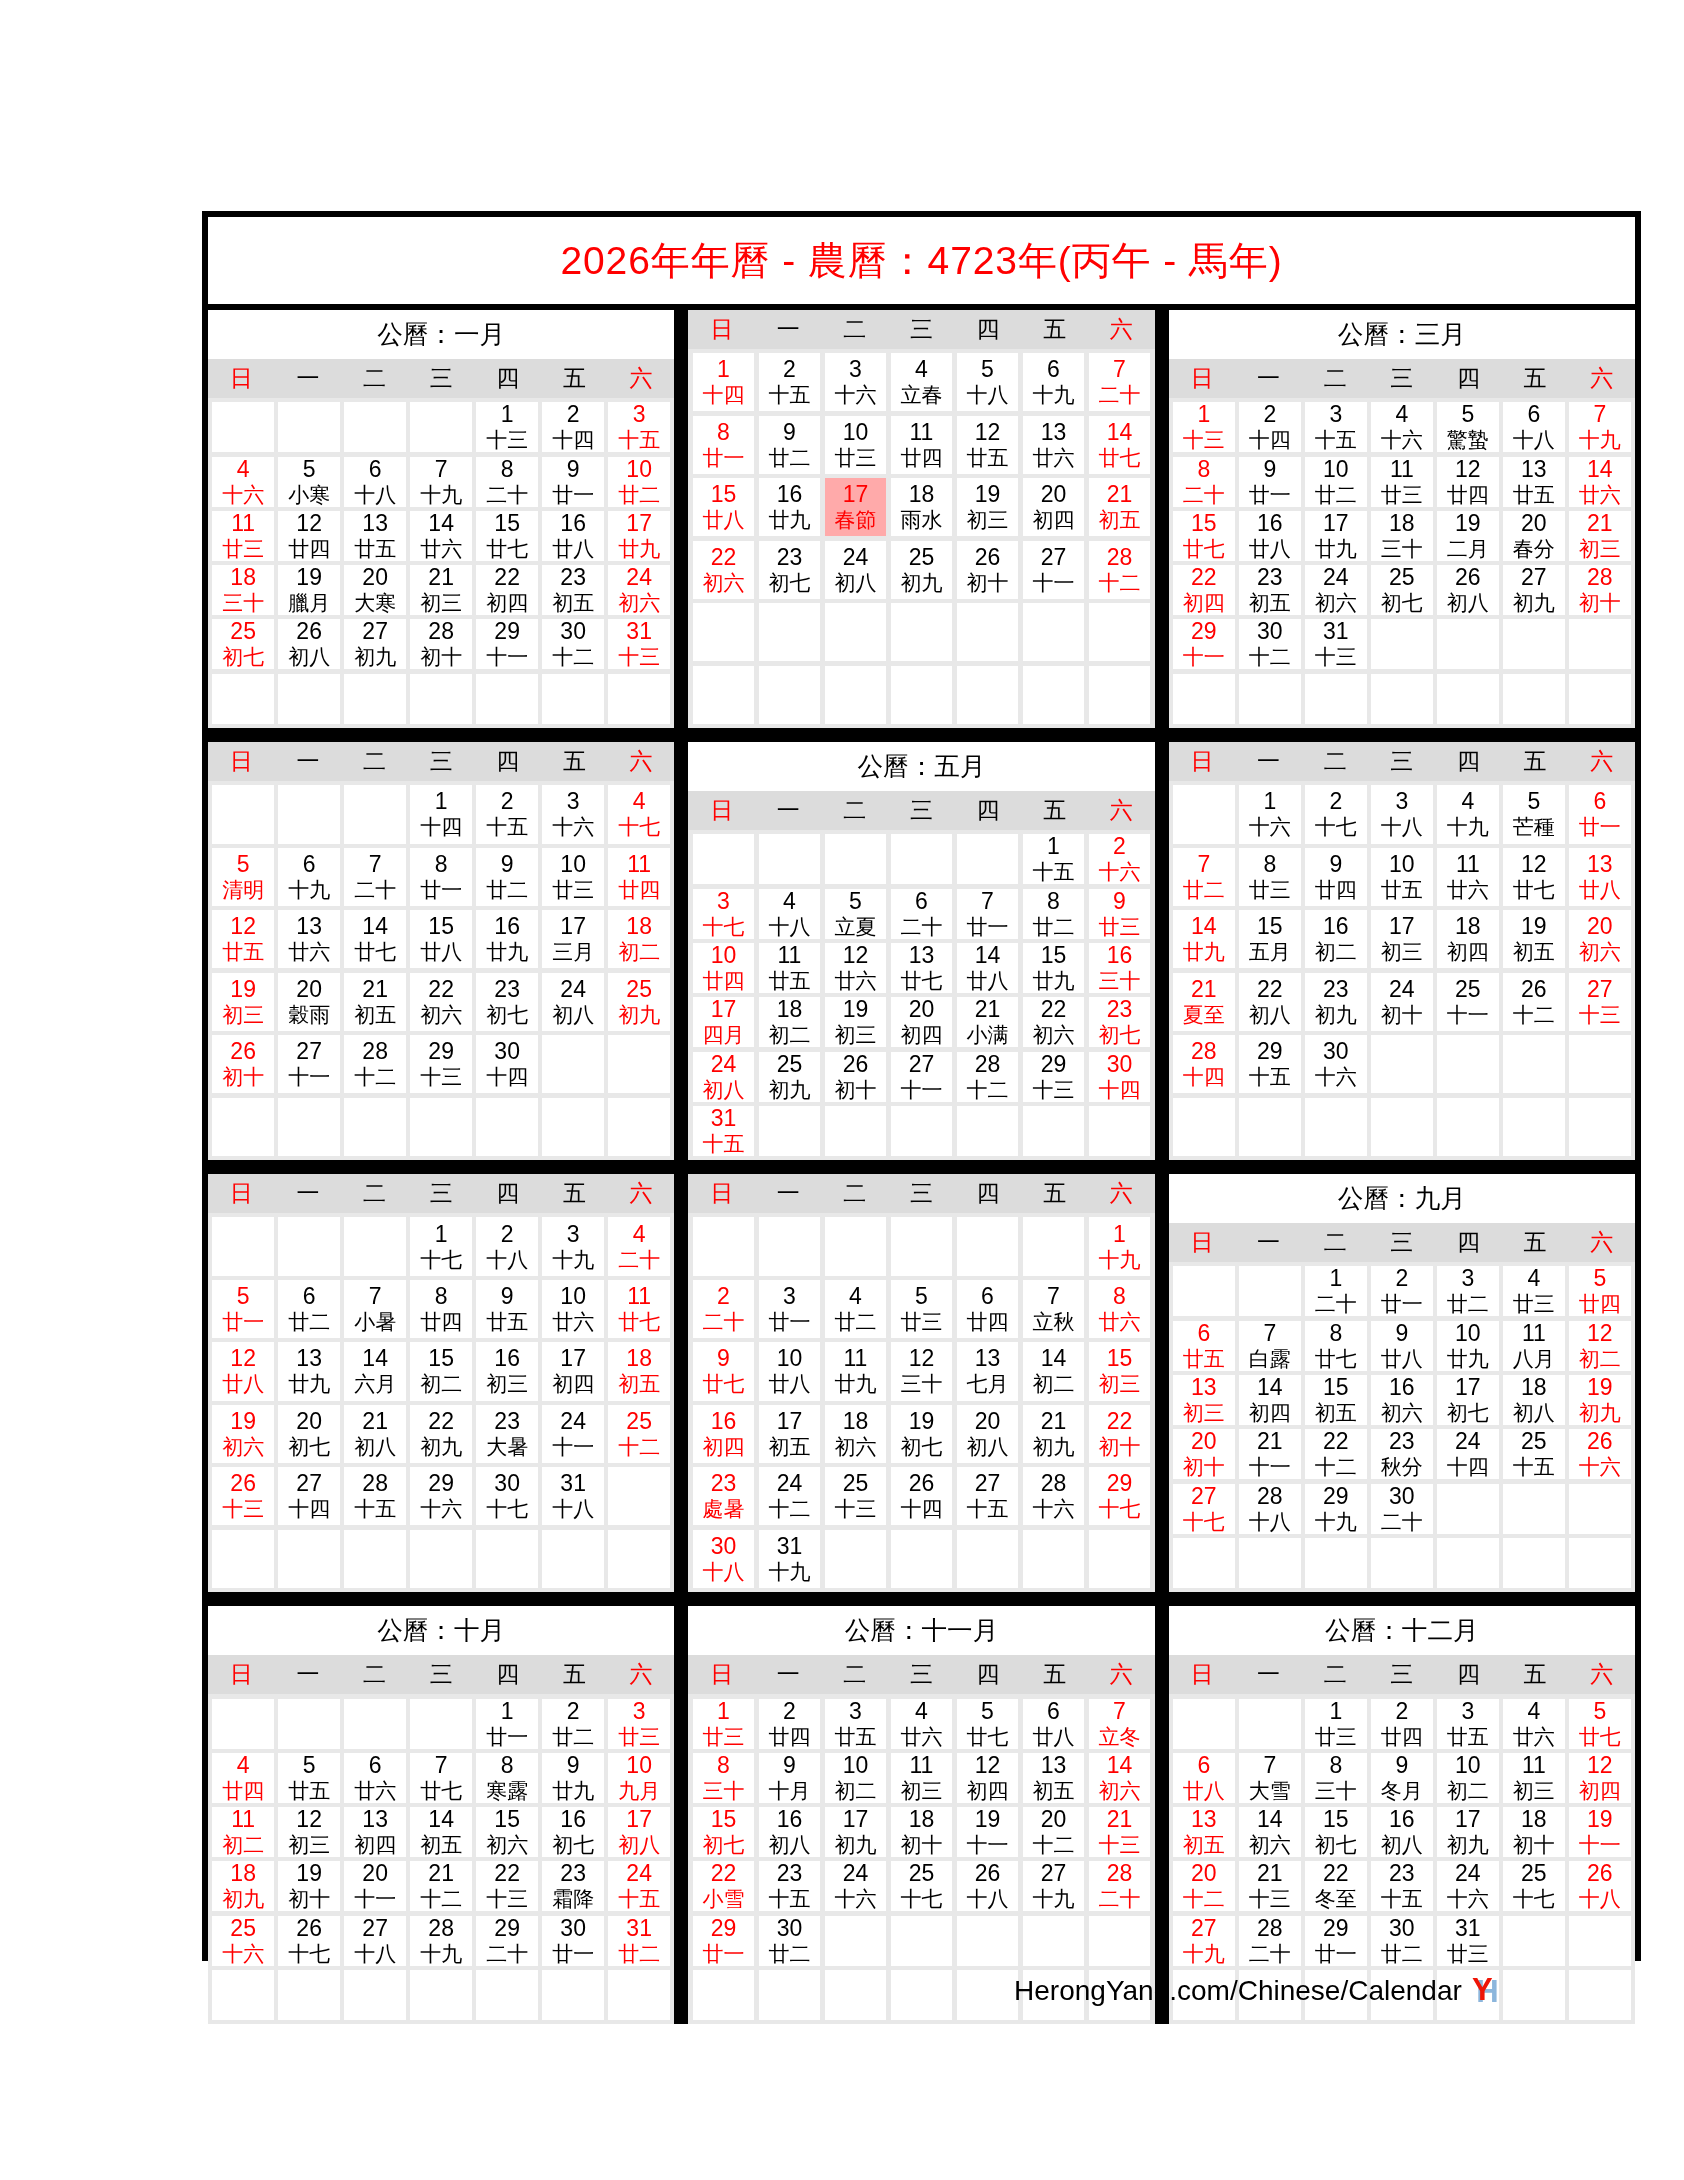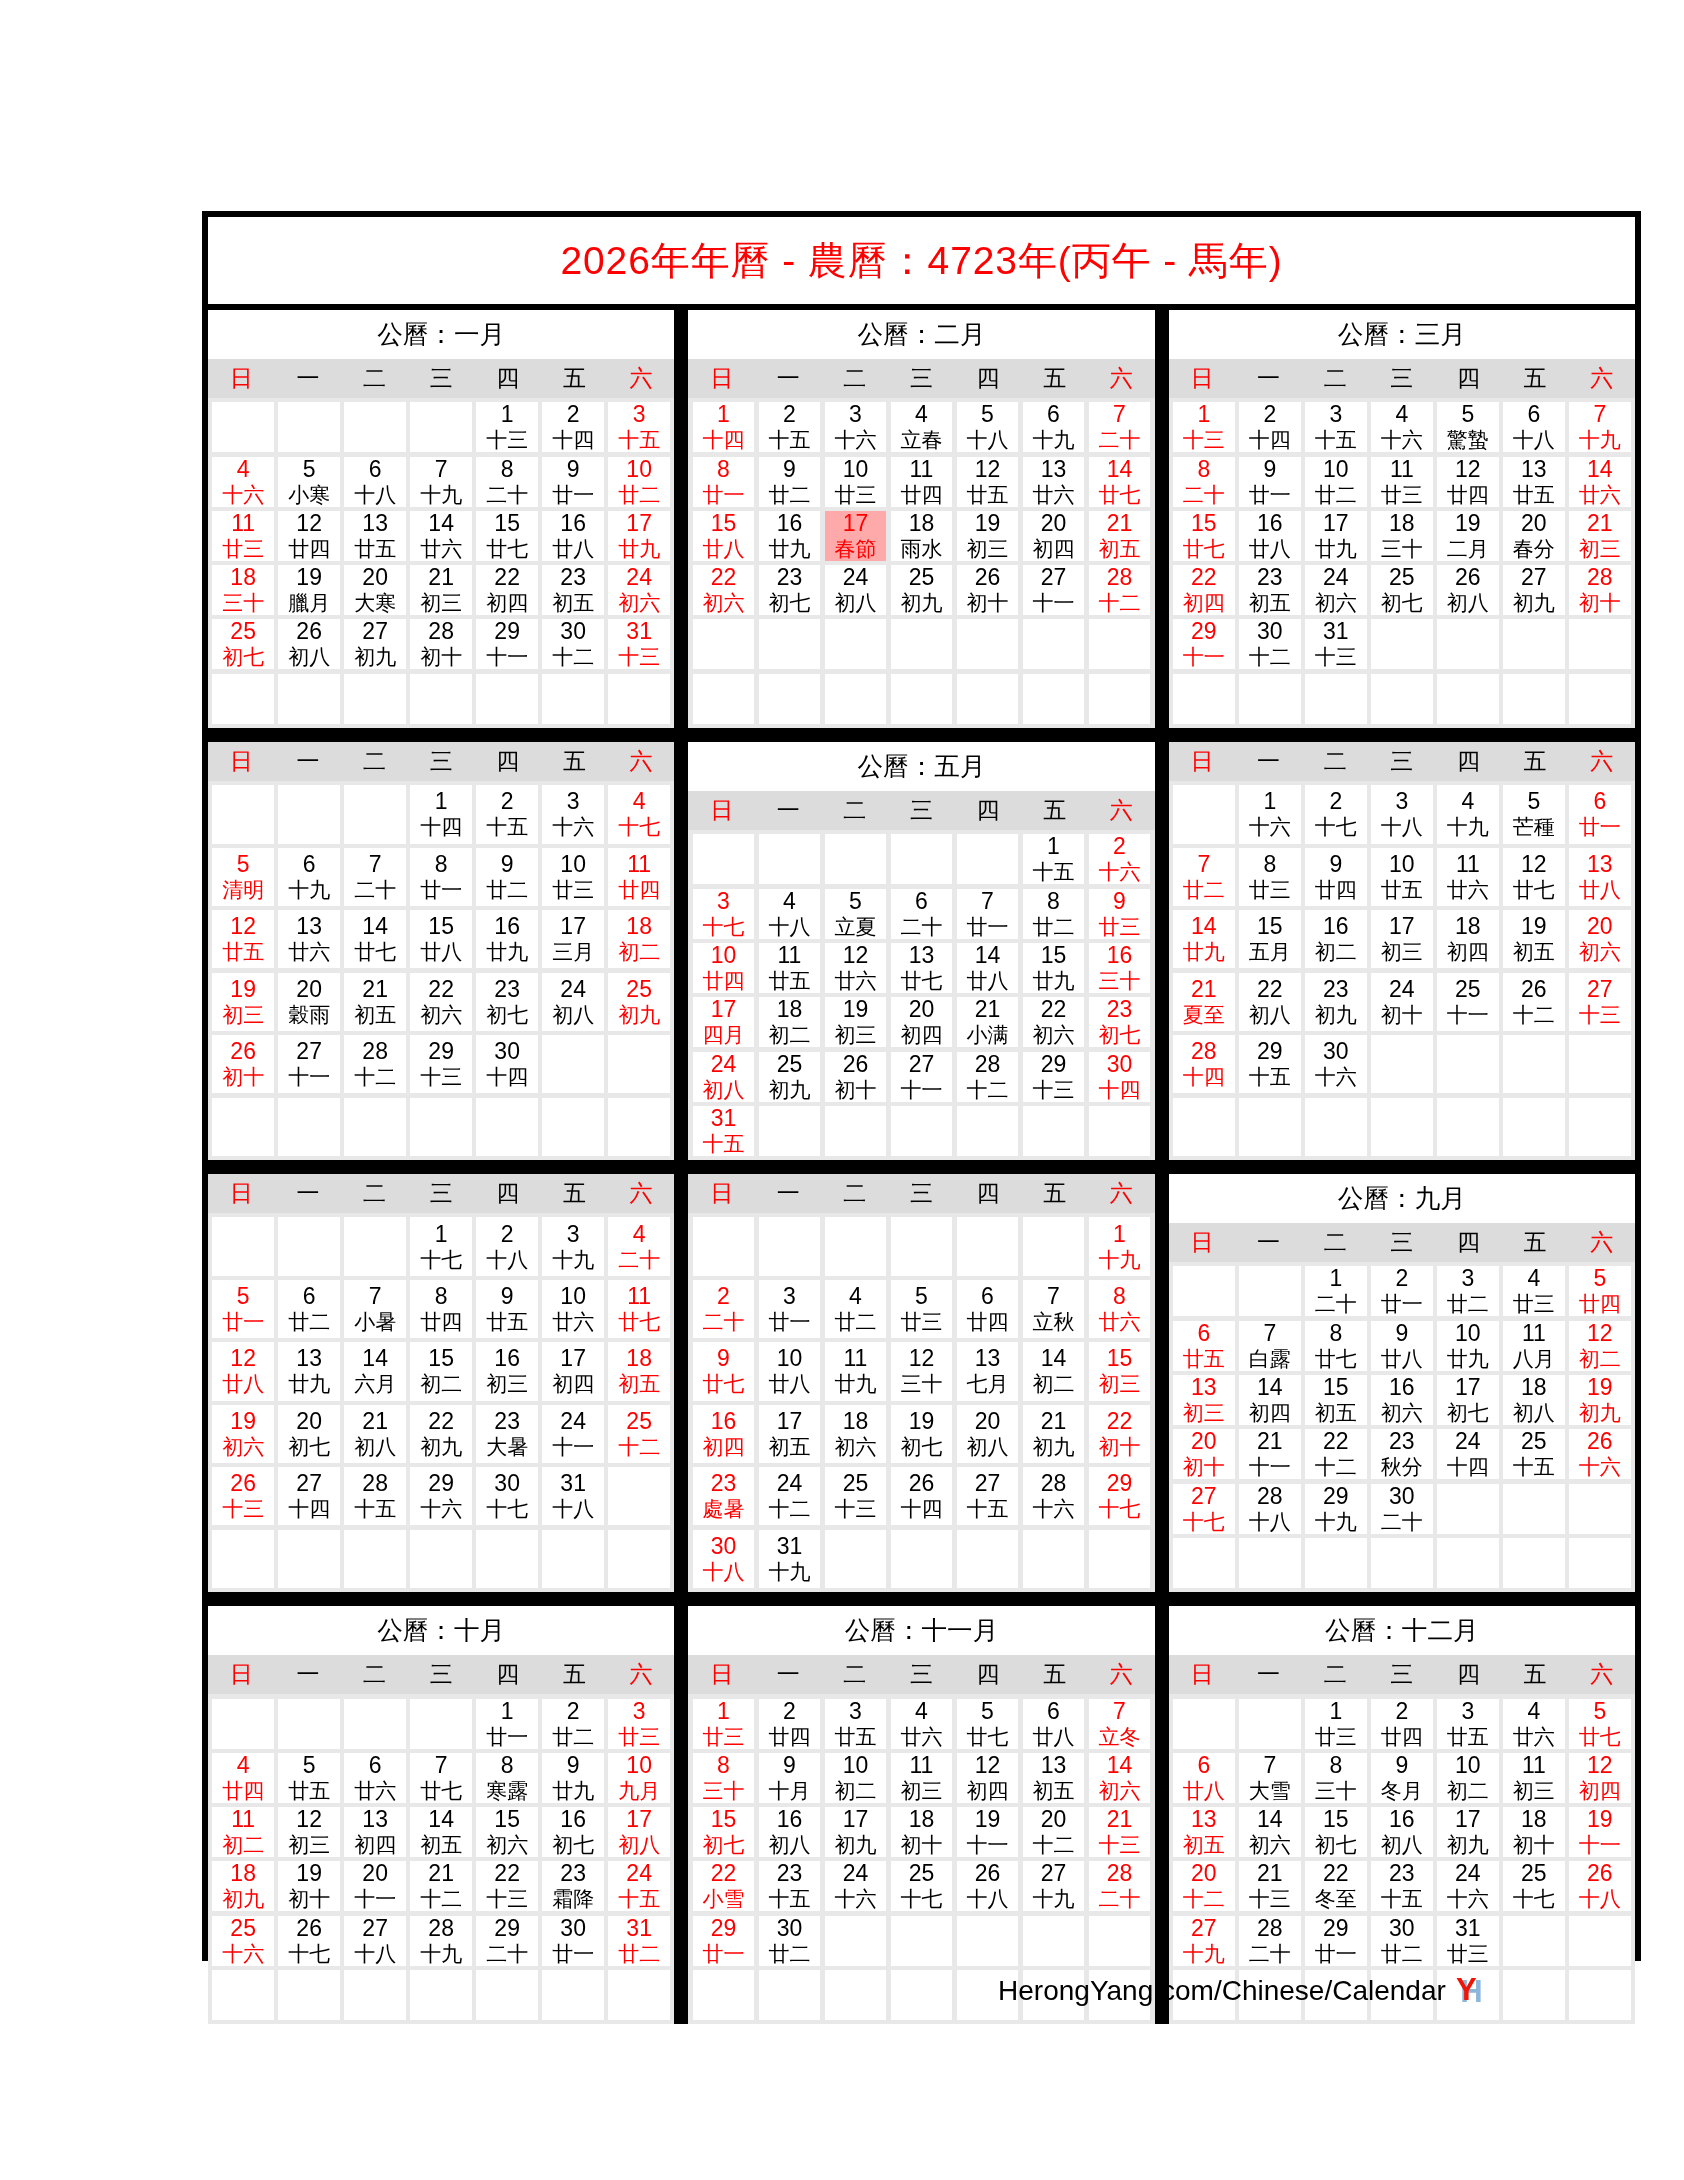--- a/index.html
+++ b/index.html
@@ -85,21 +85,21 @@
     color: #000;
     overflow: hidden;
   }
   .cell .n { font-size: 23px; line-height: 25px; }
   .cell .l { font-size: 21px; line-height: 25px; }
   .cell.red { color: #ff0000; }
   .cell.hl { background: #ffaaaa; color: #ff0000; }
 
   .footer {
     position: absolute;
-    left: 202px; top: 1974px;
+    left: 218px; top: 1974px;
     width: 1286px;
     display: flex;
     justify-content: flex-end;
     align-items: center;
     gap: 10.2px;
     font-size: 28px;
     color: #000;
   }
   .logo {
     position: relative;
@@ -265,21 +265,20 @@
             <div class="cell"></div>
             <div class="cell"></div>
             <div class="cell"></div>
             <div class="cell"></div>
             <div class="cell"></div>
             <div class="cell"></div>
             <div class="cell"></div>
           </div>
         </div>
         <div class="month">
-          <div class="m-title">公曆：二月</div>
           <div class="wk">
             <span class="wd red">日</span>
             <span class="wd">一</span>
             <span class="wd">二</span>
             <span class="wd">三</span>
             <span class="wd">四</span>
             <span class="wd">五</span>
             <span class="wd red">六</span>
           </div>
           <div class="days">

